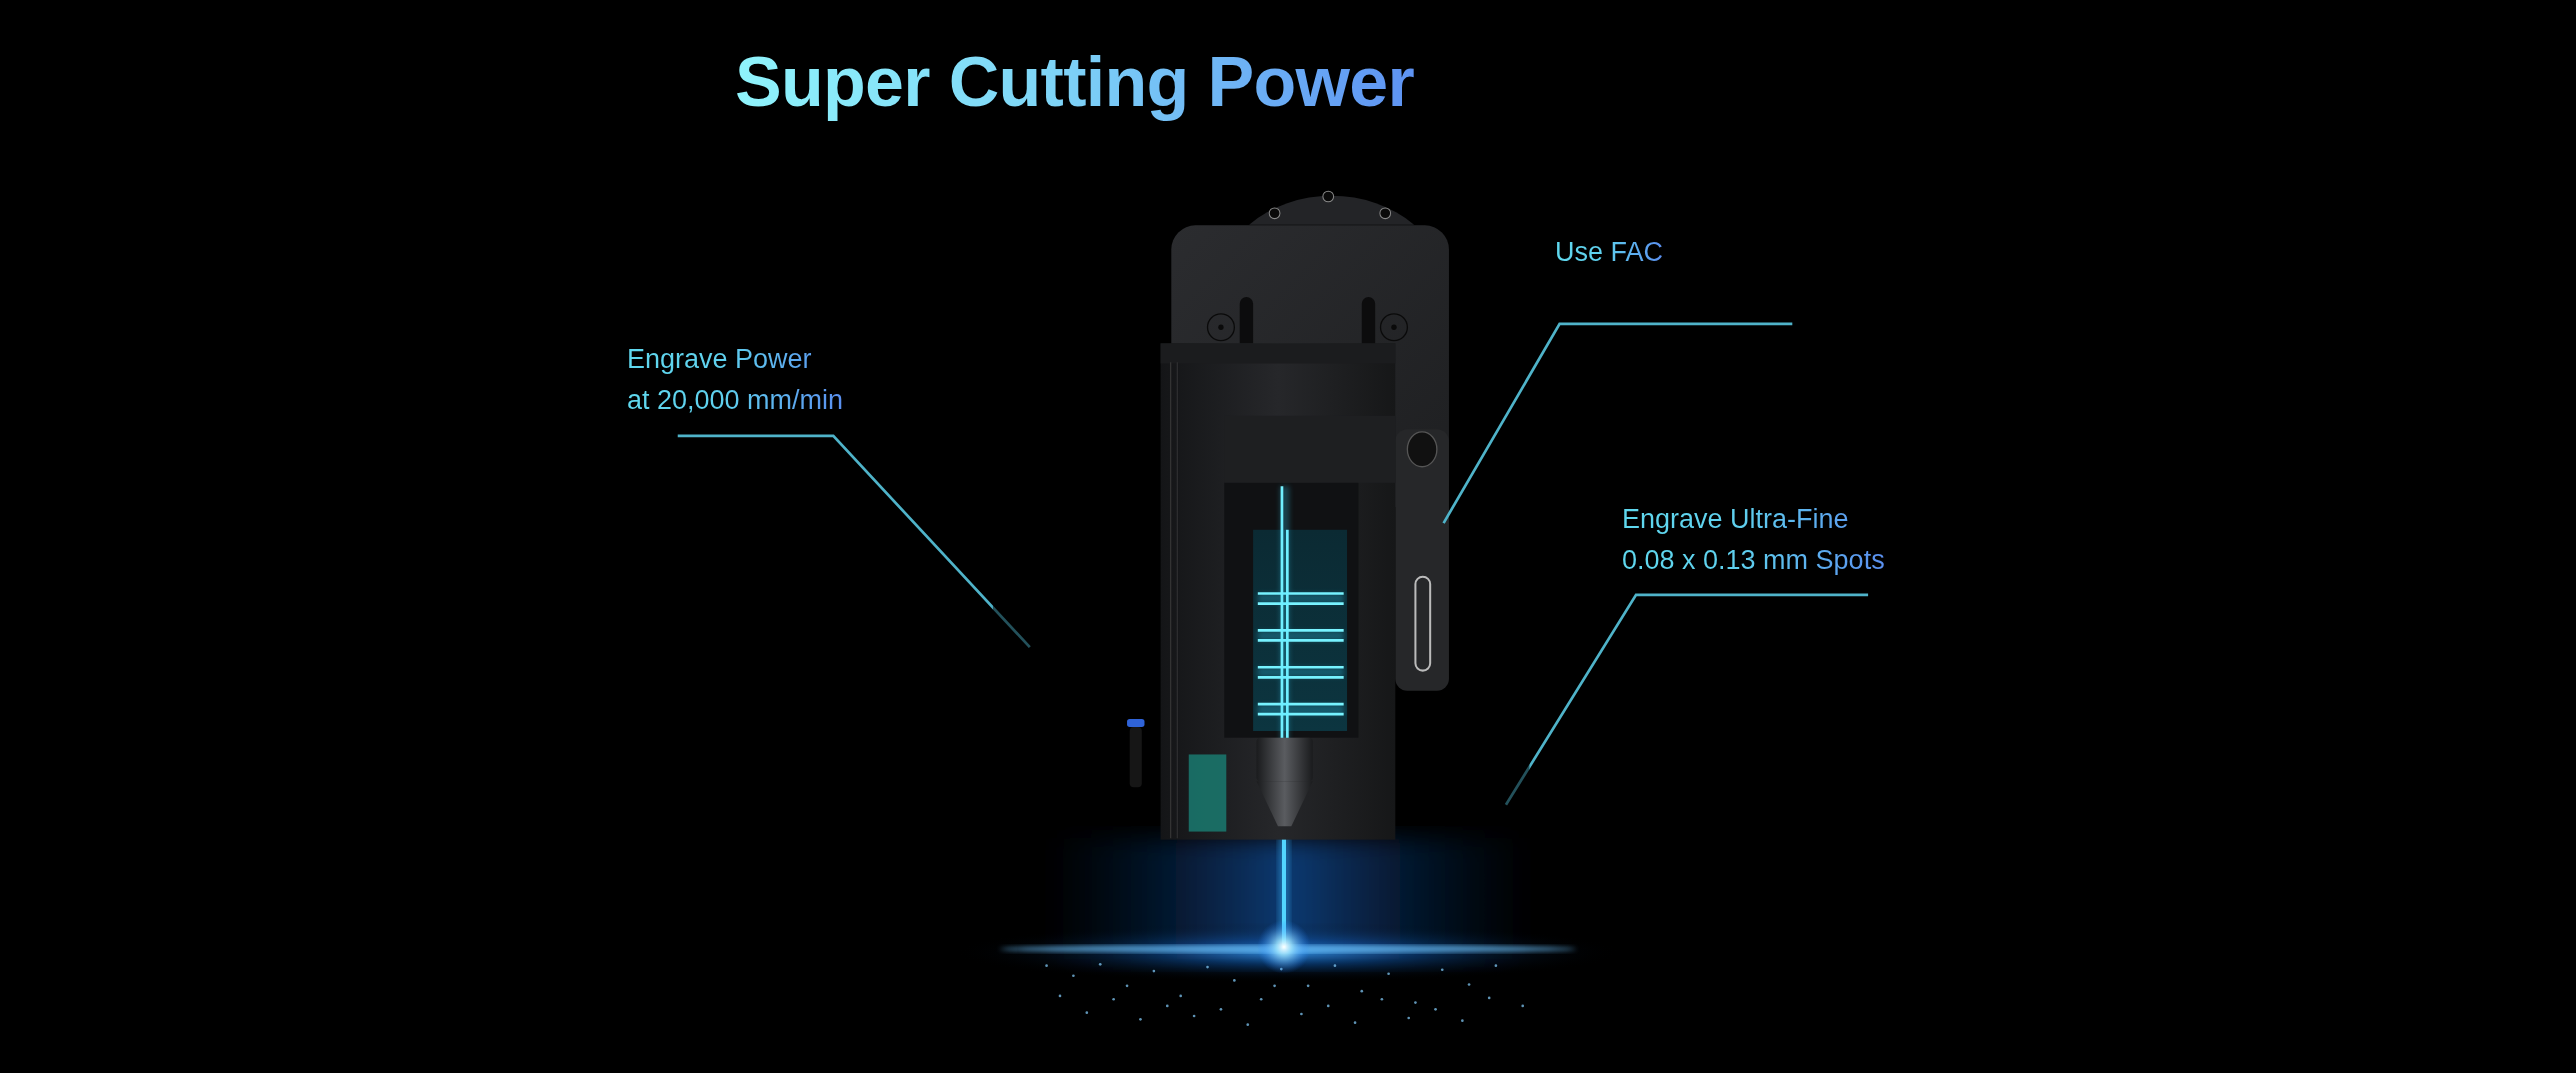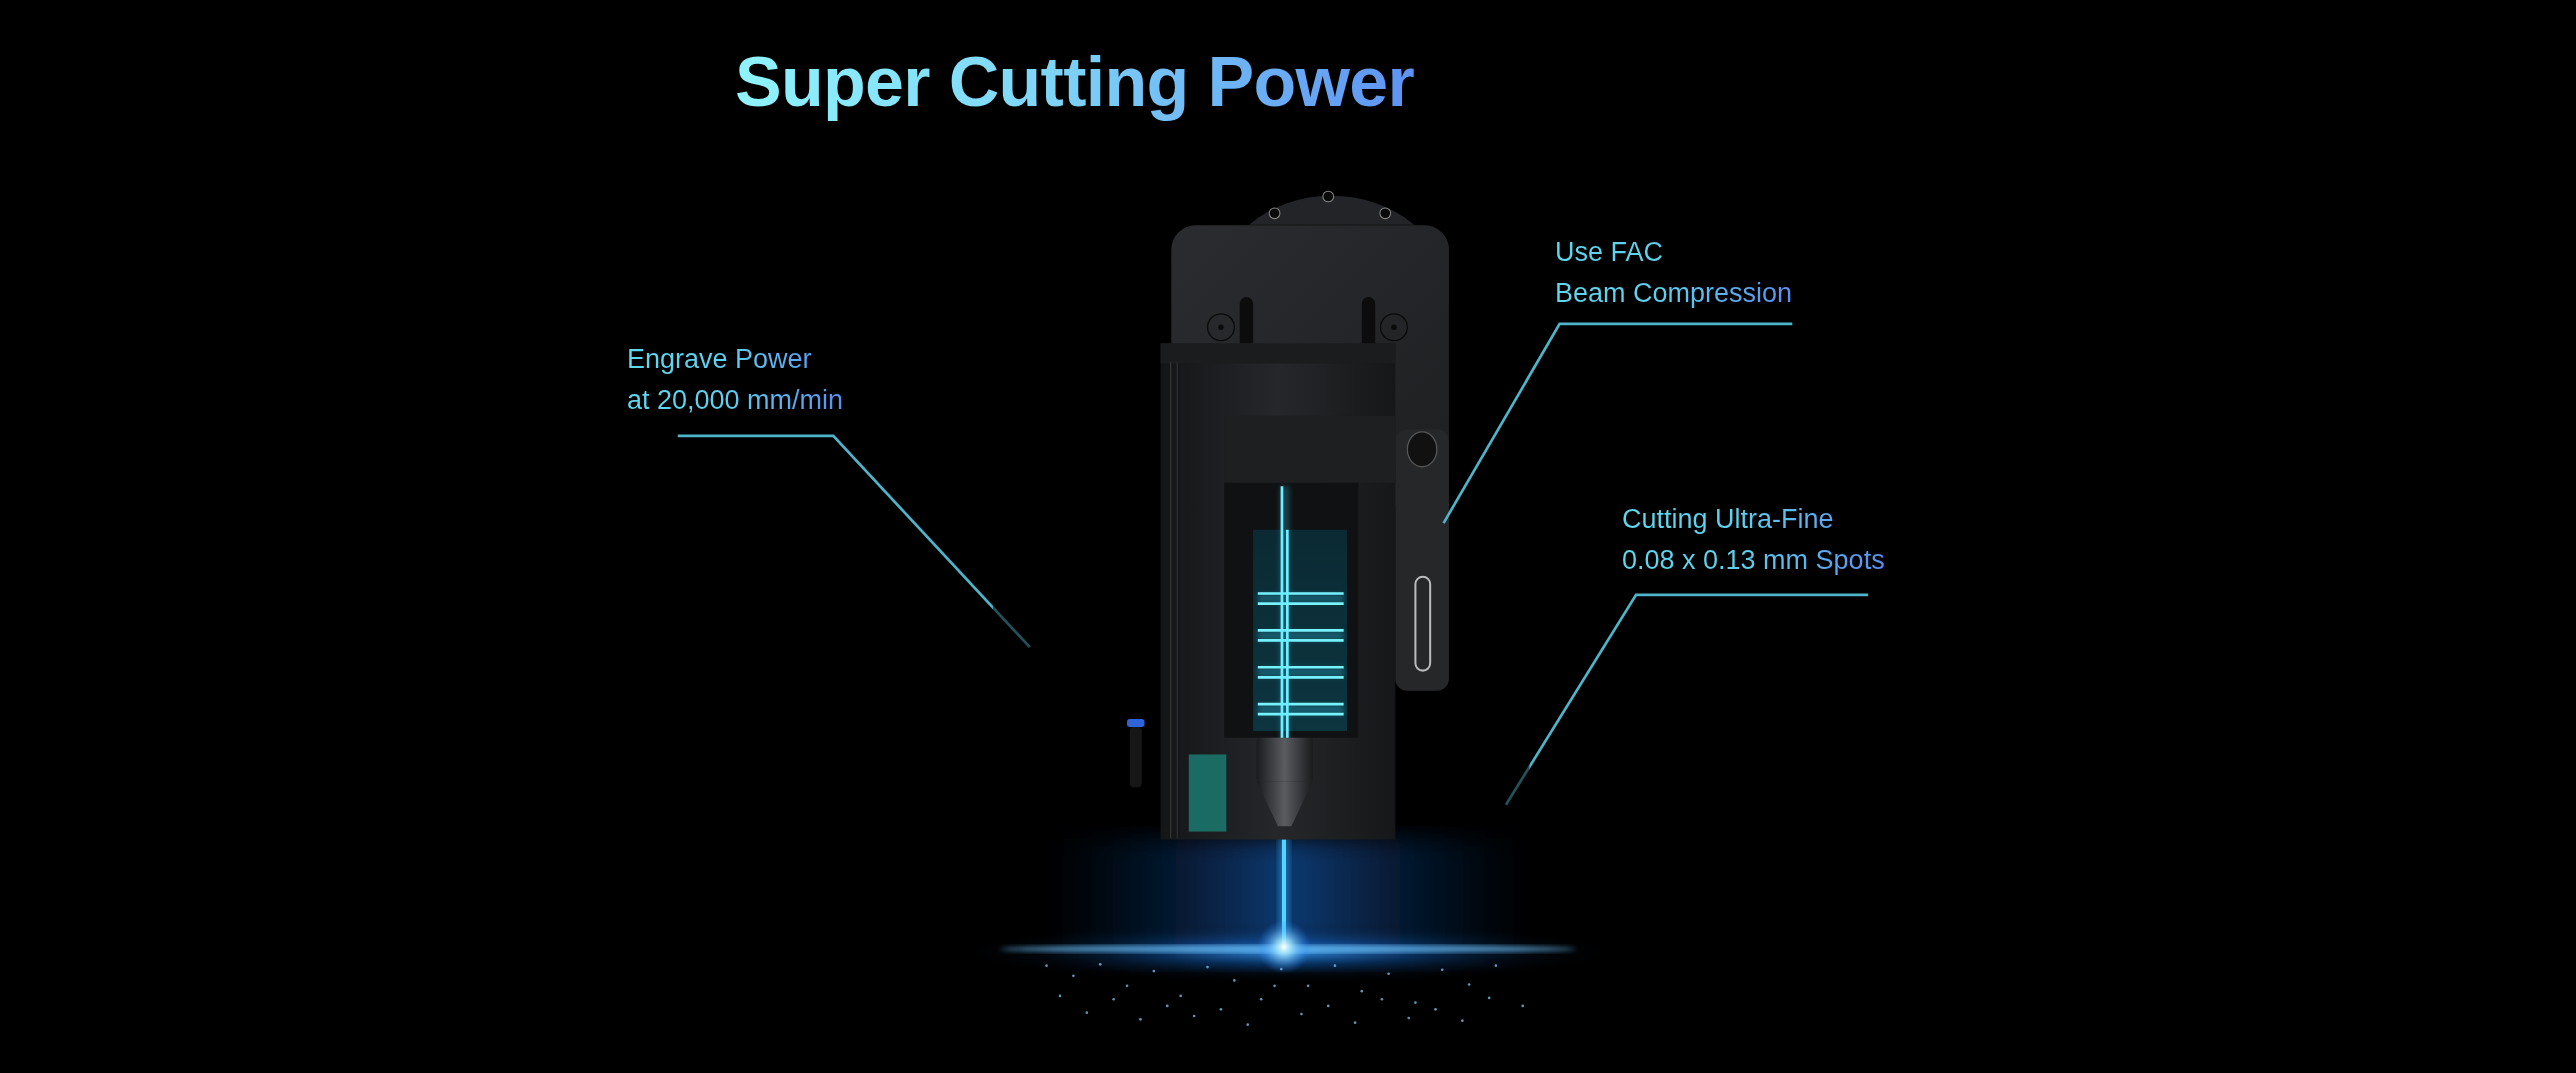--- a/index.html
+++ b/index.html
@@ -171,19 +171,18 @@
   <rect x="1480" y="860" width="80" height="120" fill="#000" opacity="0.55"></rect>
   <rect x="2200" y="1100" width="80" height="120" fill="#000" opacity="0.55"></rect>
 </svg>
 
 <div class="callout" style="left:627px;top:339px;">
   <span class="line">Engrave Power</span>
   <span class="line">at 20,000 mm/min</span>
 </div>
 <div class="callout" style="left:1555px;top:232px;">
   <span class="line">Use FAC</span>
-  <span class="line">Beam Compression</span>
 </div>
 <div class="callout" style="left:1622px;top:499px;">
-  <span class="line">Cutting Ultra-Fine</span>
+  <span class="line">Engrave Ultra-Fine</span>
   <span class="line">0.08 x 0.13 mm Spots</span>
 </div>
 
 
 </body></html>

